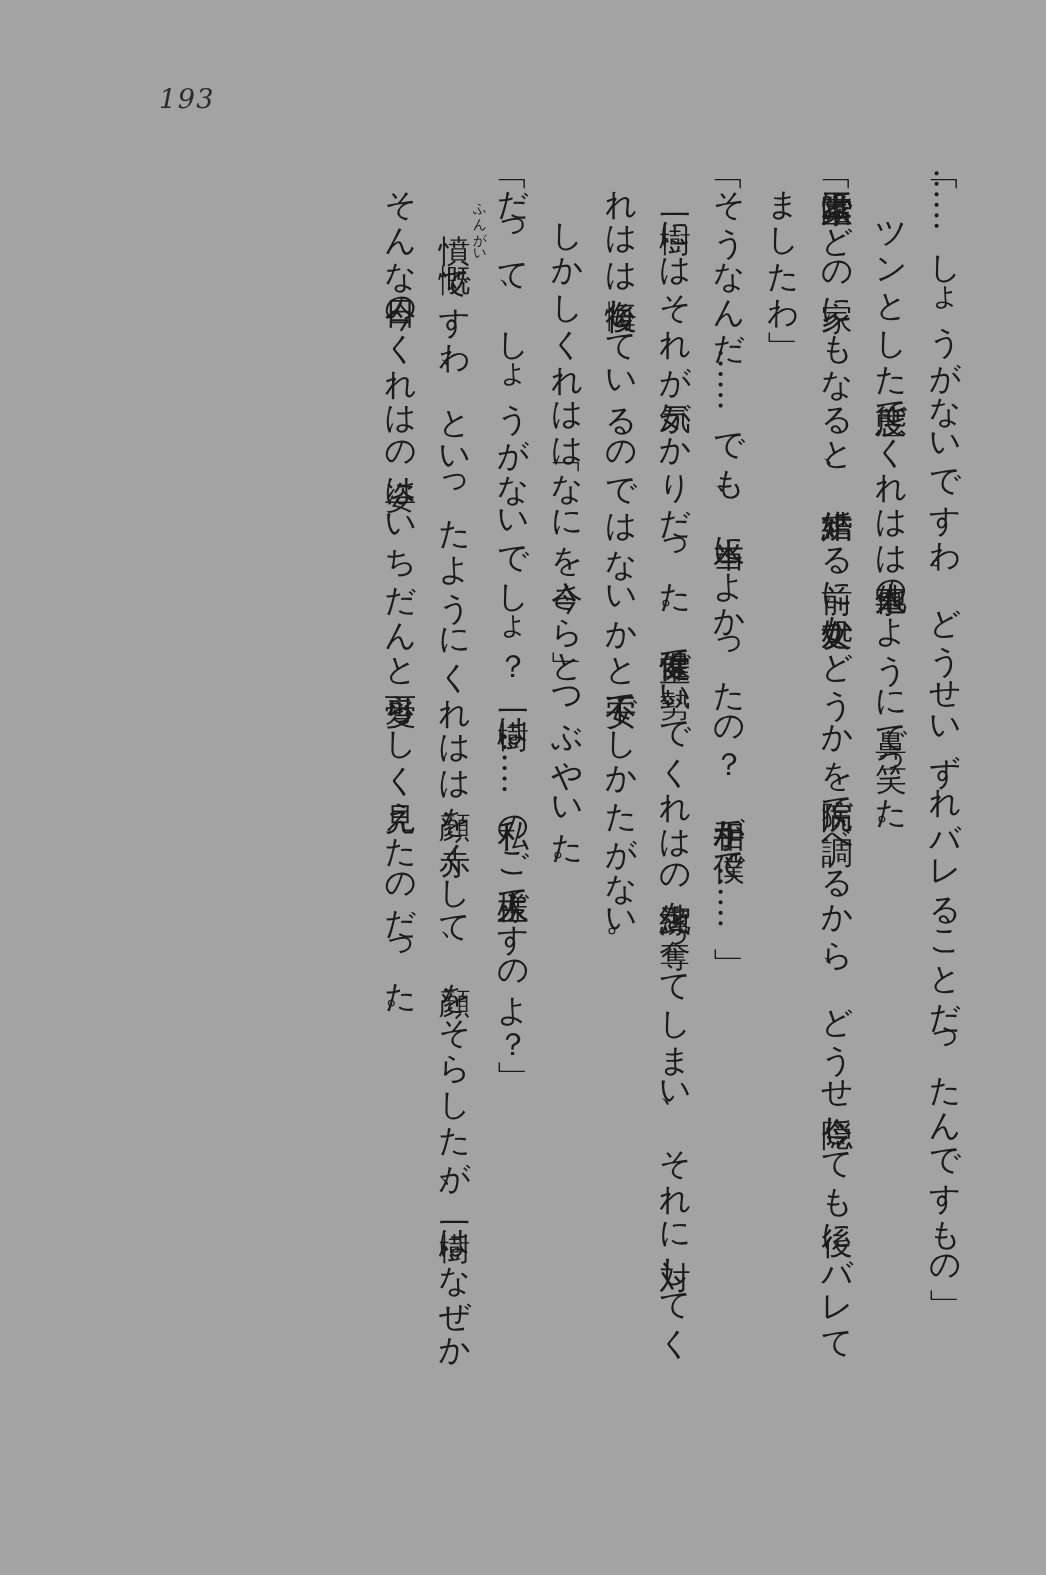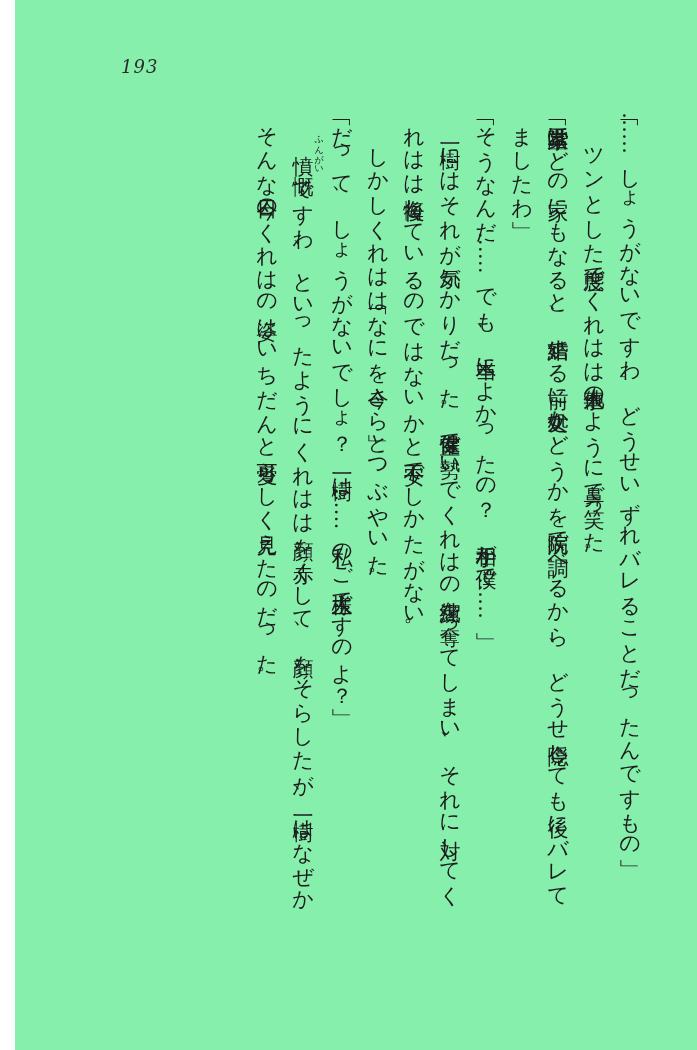--- a/index.html
+++ b/index.html
@@ -9,22 +9,21 @@
   body {
     width: 697px;
     height: 1050px;
     position: relative;
     background: #ffffff;
     overflow: hidden;
   }
   .page {
     position: absolute;
     inset: 0;
-    background: #86efac;
-    margin-left: 15px;
+    background: #a3a3a3;
   }
   .page-number {
     position: absolute;
     left: 106px;
     top: 56px;
     font-family: "DejaVu Serif", "Liberation Serif", serif;
     font-style: italic;
     font-size: 18px;
     letter-spacing: 1px;
     color: #2b2b2b;

